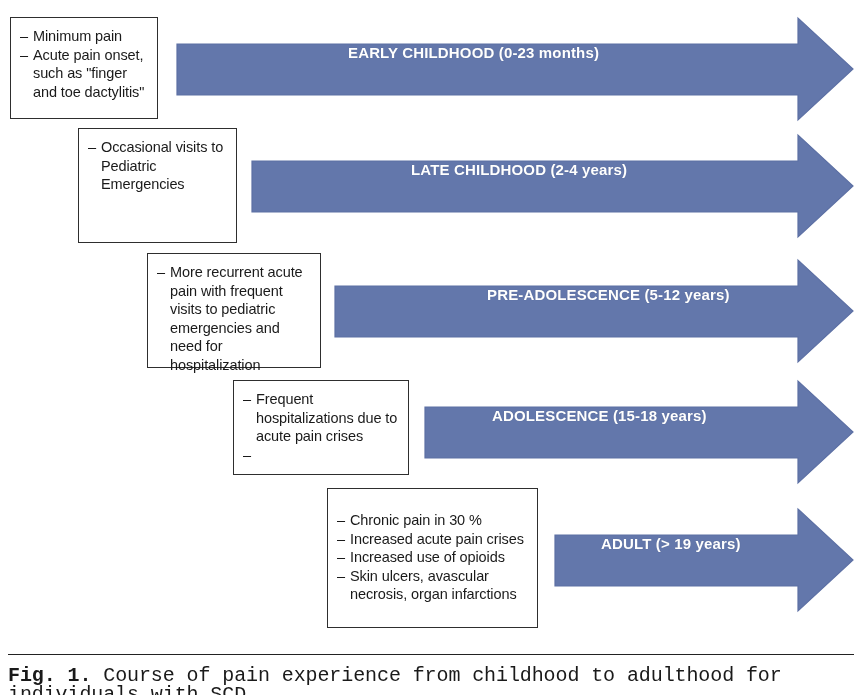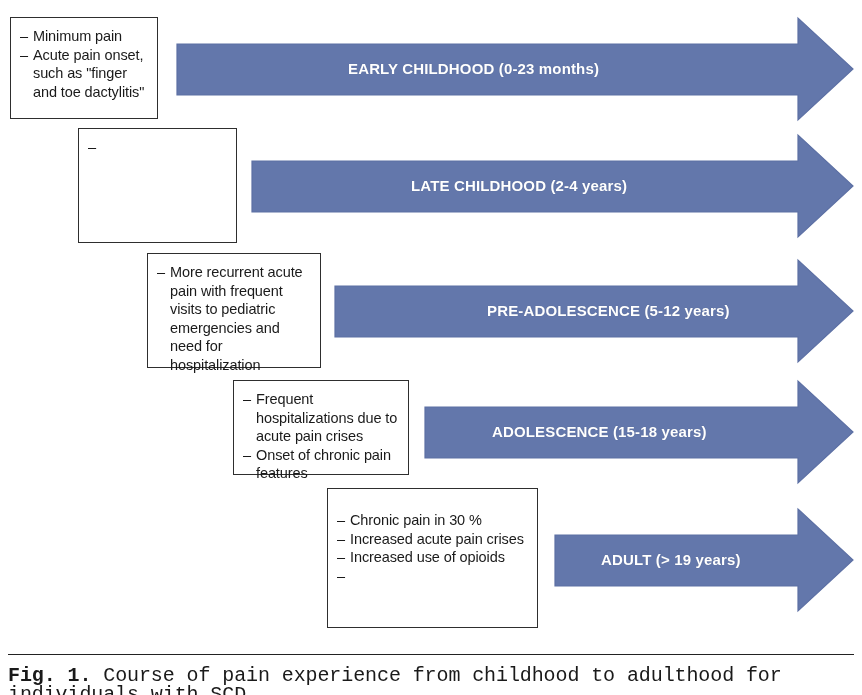--- a/index.html
+++ b/index.html
@@ -69,21 +69,20 @@
     display: block;
     width: 100%;
     height: 100%;
     overflow: visible;
   }
   .arrow-label {
     position: absolute;
     top: 0;
     height: 100%;
     display: flex;
-    align-items: center;
     color: #ffffff;
     font-size: 15px;
     font-weight: bold;
     letter-spacing: 0.15px;
     white-space: nowrap;
     text-shadow: 0 0 1px rgba(0,0,0,0.18);
     z-index: 2;
     pointer-events: none;
   }
 
@@ -149,20 +148,21 @@
       <span>LATE CHILDHOOD (2-4 years)</span>
     </div>
 
     <div class="note-box" style="left:78px; top:128px; width:159px; height:115px;">
       <ul class="note-list">
         <li>
           <span class="dash">–</span>
         </li>
         <li>
           <span class="dash">–</span>
+          <span>Occasional visits to Pediatric Emergencies</span>
         </li>
       </ul>
     </div>
 
     <div class="arrow" style="left:335px; top:260px; width:518px; height:102px;">
       <svg viewBox="0 0 518 102" preserveAspectRatio="none">
         <polygon points="0,26 463,26 463,0 518,51 463,102 463,77 0,77" fill="#6377ab" stroke="#5d70a4" stroke-width="1.2"></polygon>
       </svg>
     </div>
     <div class="arrow-label" style="left:443px; top:286px; height:49px;margin-left:44px;">
@@ -188,21 +188,20 @@
     </div>
 
     <div class="note-box" style="left:233px; top:380px; width:176px; height:95px;">
       <ul class="note-list">
         <li>
           <span class="dash">–</span>
           <span>Frequent hospitalizations due to acute pain crises</span>
         </li>
         <li>
           <span class="dash">–</span>
-          <span>Onset of chronic pain features</span>
         </li>
       </ul>
     </div>
 
     <div class="arrow" style="left:555px; top:509px; width:298px; height:102px;">
       <svg viewBox="0 0 298 102" preserveAspectRatio="none">
         <polygon points="0,26 243,26 243,0 298,51 243,102 243,77 0,77" fill="#6377ab" stroke="#5d70a4" stroke-width="1.2"></polygon>
       </svg>
     </div>
     <div class="arrow-label" style="left:601px; top:535px; height:49px;">
@@ -218,20 +217,21 @@
         <li>
           <span class="dash">–</span>
           <span>Increased acute pain crises</span>
         </li>
         <li>
           <span class="dash">–</span>
           <span>Increased use of opioids</span>
         </li>
         <li>
           <span class="dash">–</span>
+          <span>Skin ulcers, avascular necrosis, organ infarctions</span>
         </li>
       </ul>
     </div>
 
   </div>
 
   <div class="caption-rule"></div>
   <div class="caption">
     <span class="fig-label">Fig. 1.</span>
     <span>Course of pain experience from childhood to adulthood for individuals with SCD.</span>

